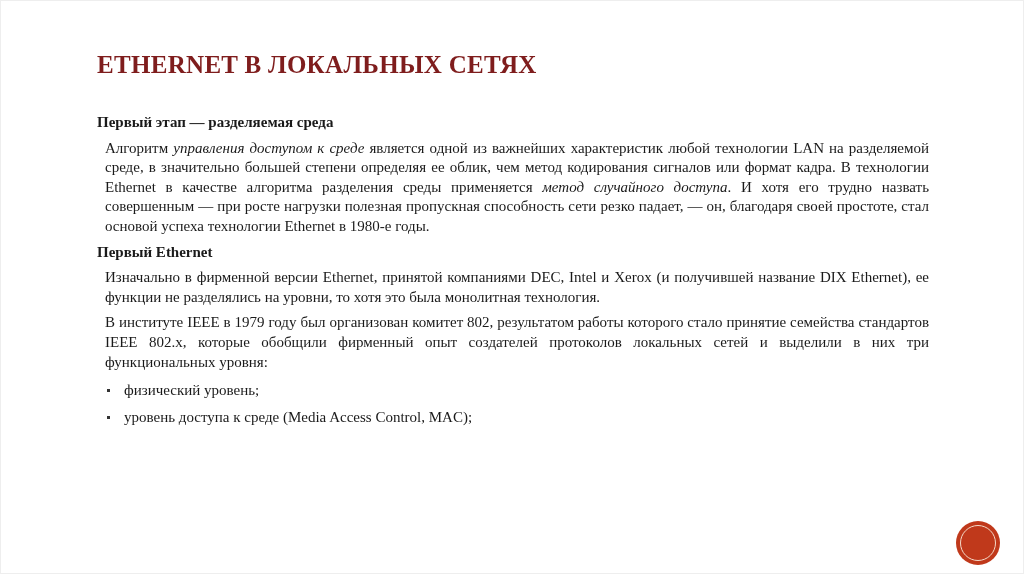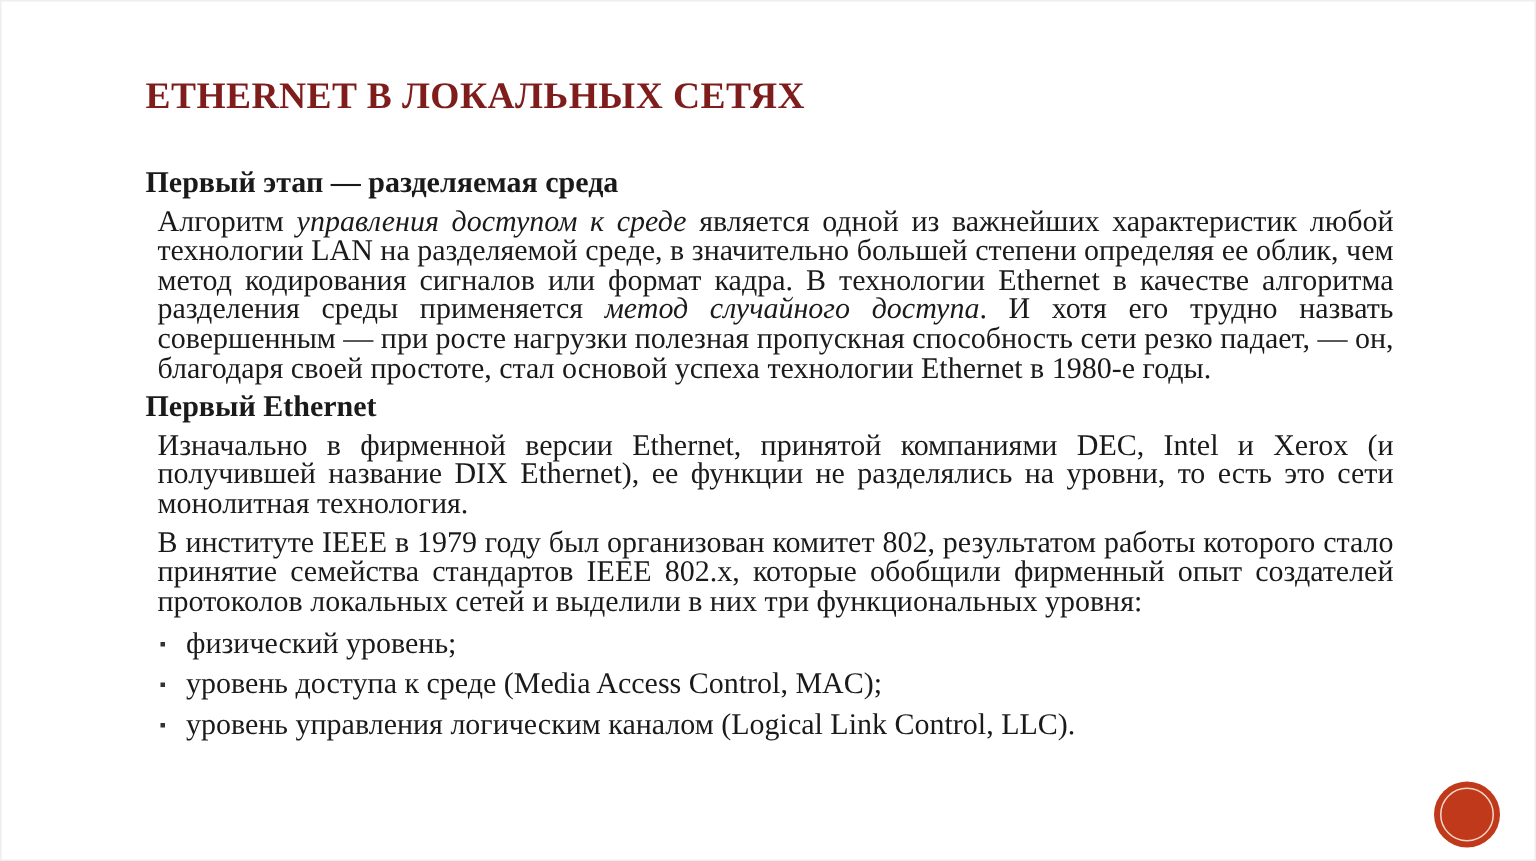--- a/index.html
+++ b/index.html
@@ -8,21 +8,21 @@
     overflow: hidden; font-family: "Liberation Serif", "DejaVu Serif", serif; color: #1a1a1a;
     border: 1px solid #eeeeee; box-sizing: border-box;
   }
   .title {
     position: absolute; left: 96px; top: 50px;
     font-family: "Liberation Serif", serif; font-weight: bold; font-size: 25px;
     letter-spacing: 0.3px; color: #7f1d1d;
   }
   .content {
     position: absolute; left: 96px; top: 112px; width: 832px;
-    font-size: 20px; line-height: 19.6px;
+    font-size: 15px; line-height: 19.6px;
   }
   .h { font-weight: bold; margin: 0 0 6px 0; }
   .p { text-align: justify; text-align-last: left; margin: 0 0 6px 8px; }
   .p i { font-style: italic; }
   .bullets { list-style: none; margin: 9px; padding: 0; }
   .bullets li { position: relative; padding-left: 18px; margin-bottom: 7px; }
   .bullets li .dot {
     position: absolute; left: 1px; top: 8px; width: 3px; height: 3px; background: #333;
   }
   .badge {
@@ -38,23 +38,22 @@
 </head>
 <body>
 
 <div class="title">ETHERNET В ЛОКАЛЬНЫХ СЕТЯХ</div>
 
 <div class="content">
   <div class="h">Первый этап — разделяемая среда</div>
   <div class="p"><span>Алгоритм </span><i>управления доступом к среде</i><span> является одной из важнейших характеристик любой технологии LAN на разделяемой среде, в значительно большей степени определяя ее облик, чем метод кодирования сигналов или формат кадра. В технологии Ethernet в качестве алгоритма разделения среды применяется </span><i>метод случайного доступа</i><span>. И хотя его трудно назвать совершенным — при росте нагрузки полезная пропускная способность сети резко падает, — он, благодаря своей простоте, стал основой успеха технологии Ethernet в 1980-е годы.</span></div>
 
   <div class="h">Первый Ethernet</div>
-  <div class="p">Изначально в фирменной версии Ethernet, принятой компаниями DEC, Intel и Xerox (и получившей название DIX Ethernet), ее функции не разделялись на уровни, то есть это сети монолитная технология.</div>
+  <div class="p">Изначально в фирменной версии Ethernet, принятой компаниями DEC, Intel и Xerox (и получившей название DIX Ethernet), ее функции не разделялись на уровни, то хотя это была монолитная технология.</div>
   <div class="p">В институте IEEE в 1979 году был организован комитет 802, результатом работы которого стало принятие семейства стандартов IEEE 802.x, которые обобщили фирменный опыт создателей протоколов локальных сетей и выделили в них три функциональных уровня:</div>
 
   <ul class="bullets">
     <li><span class="dot"></span><span>физический уровень;</span></li>
     <li><span class="dot"></span><span>уровень доступа к среде (Media Access Control, MAC);</span></li>
-    <li><span class="dot"></span><span>уровень управления логическим каналом (Logical Link Control, LLC).</span></li>
   </ul>
 </div>
 
 <div class="badge"></div>
 
 </body></html>

